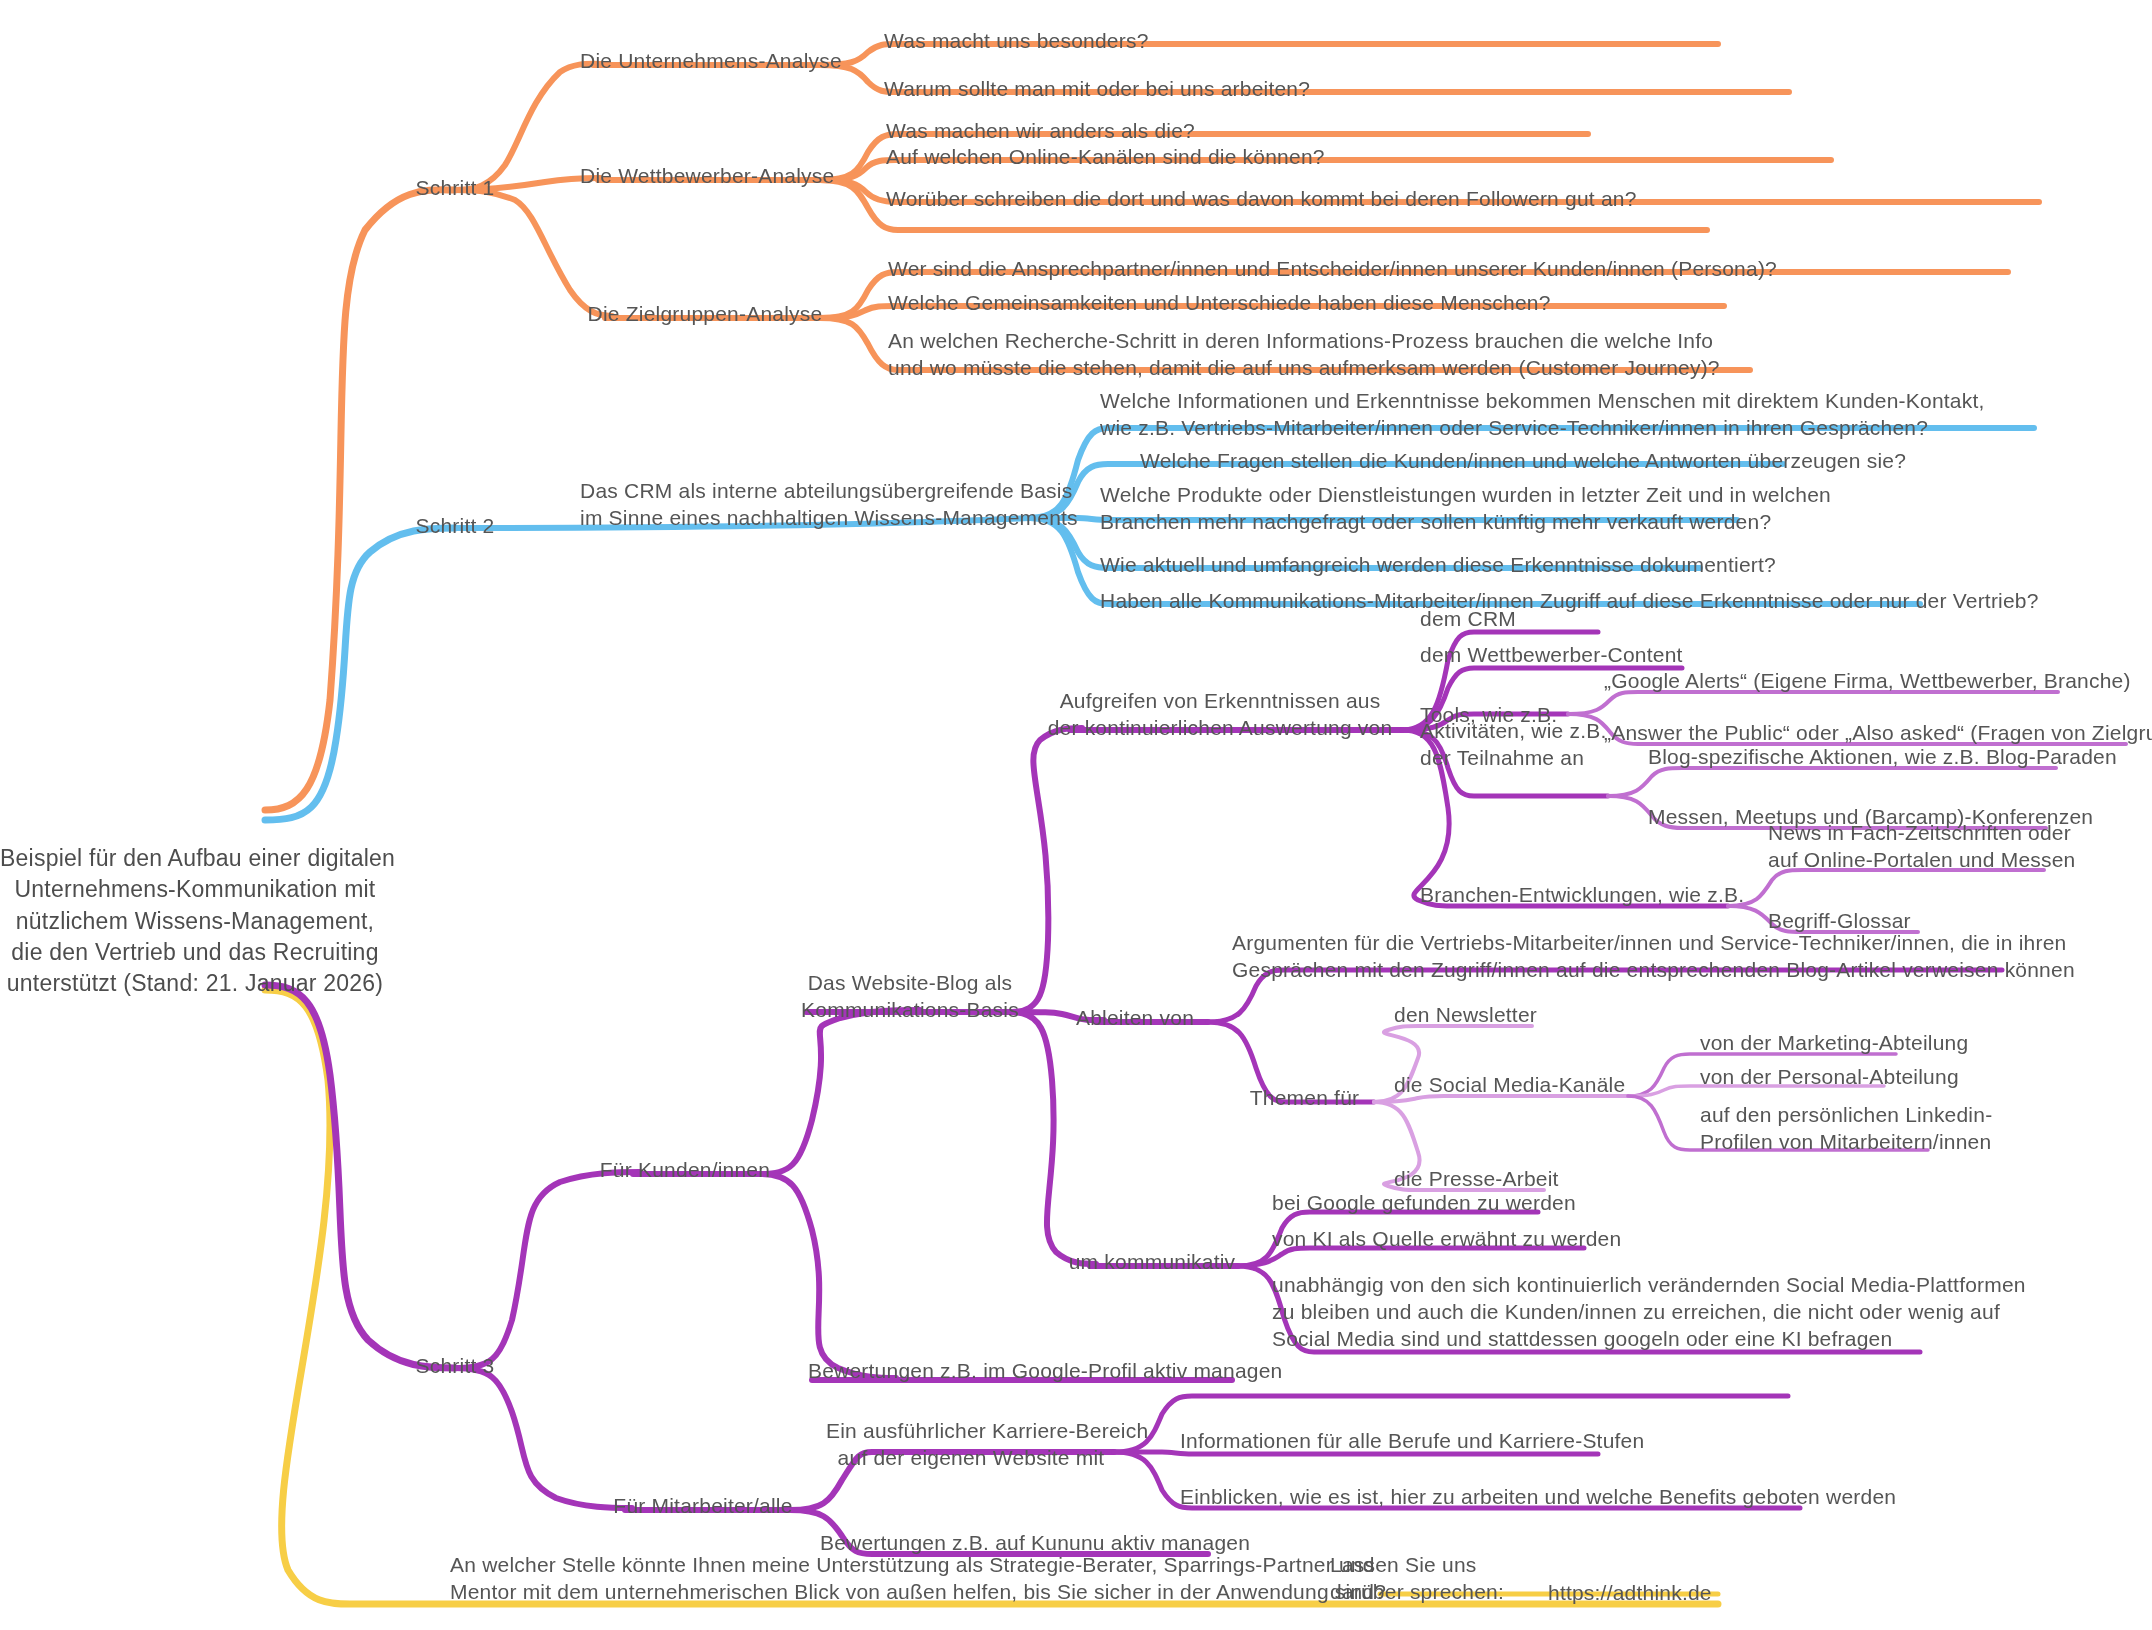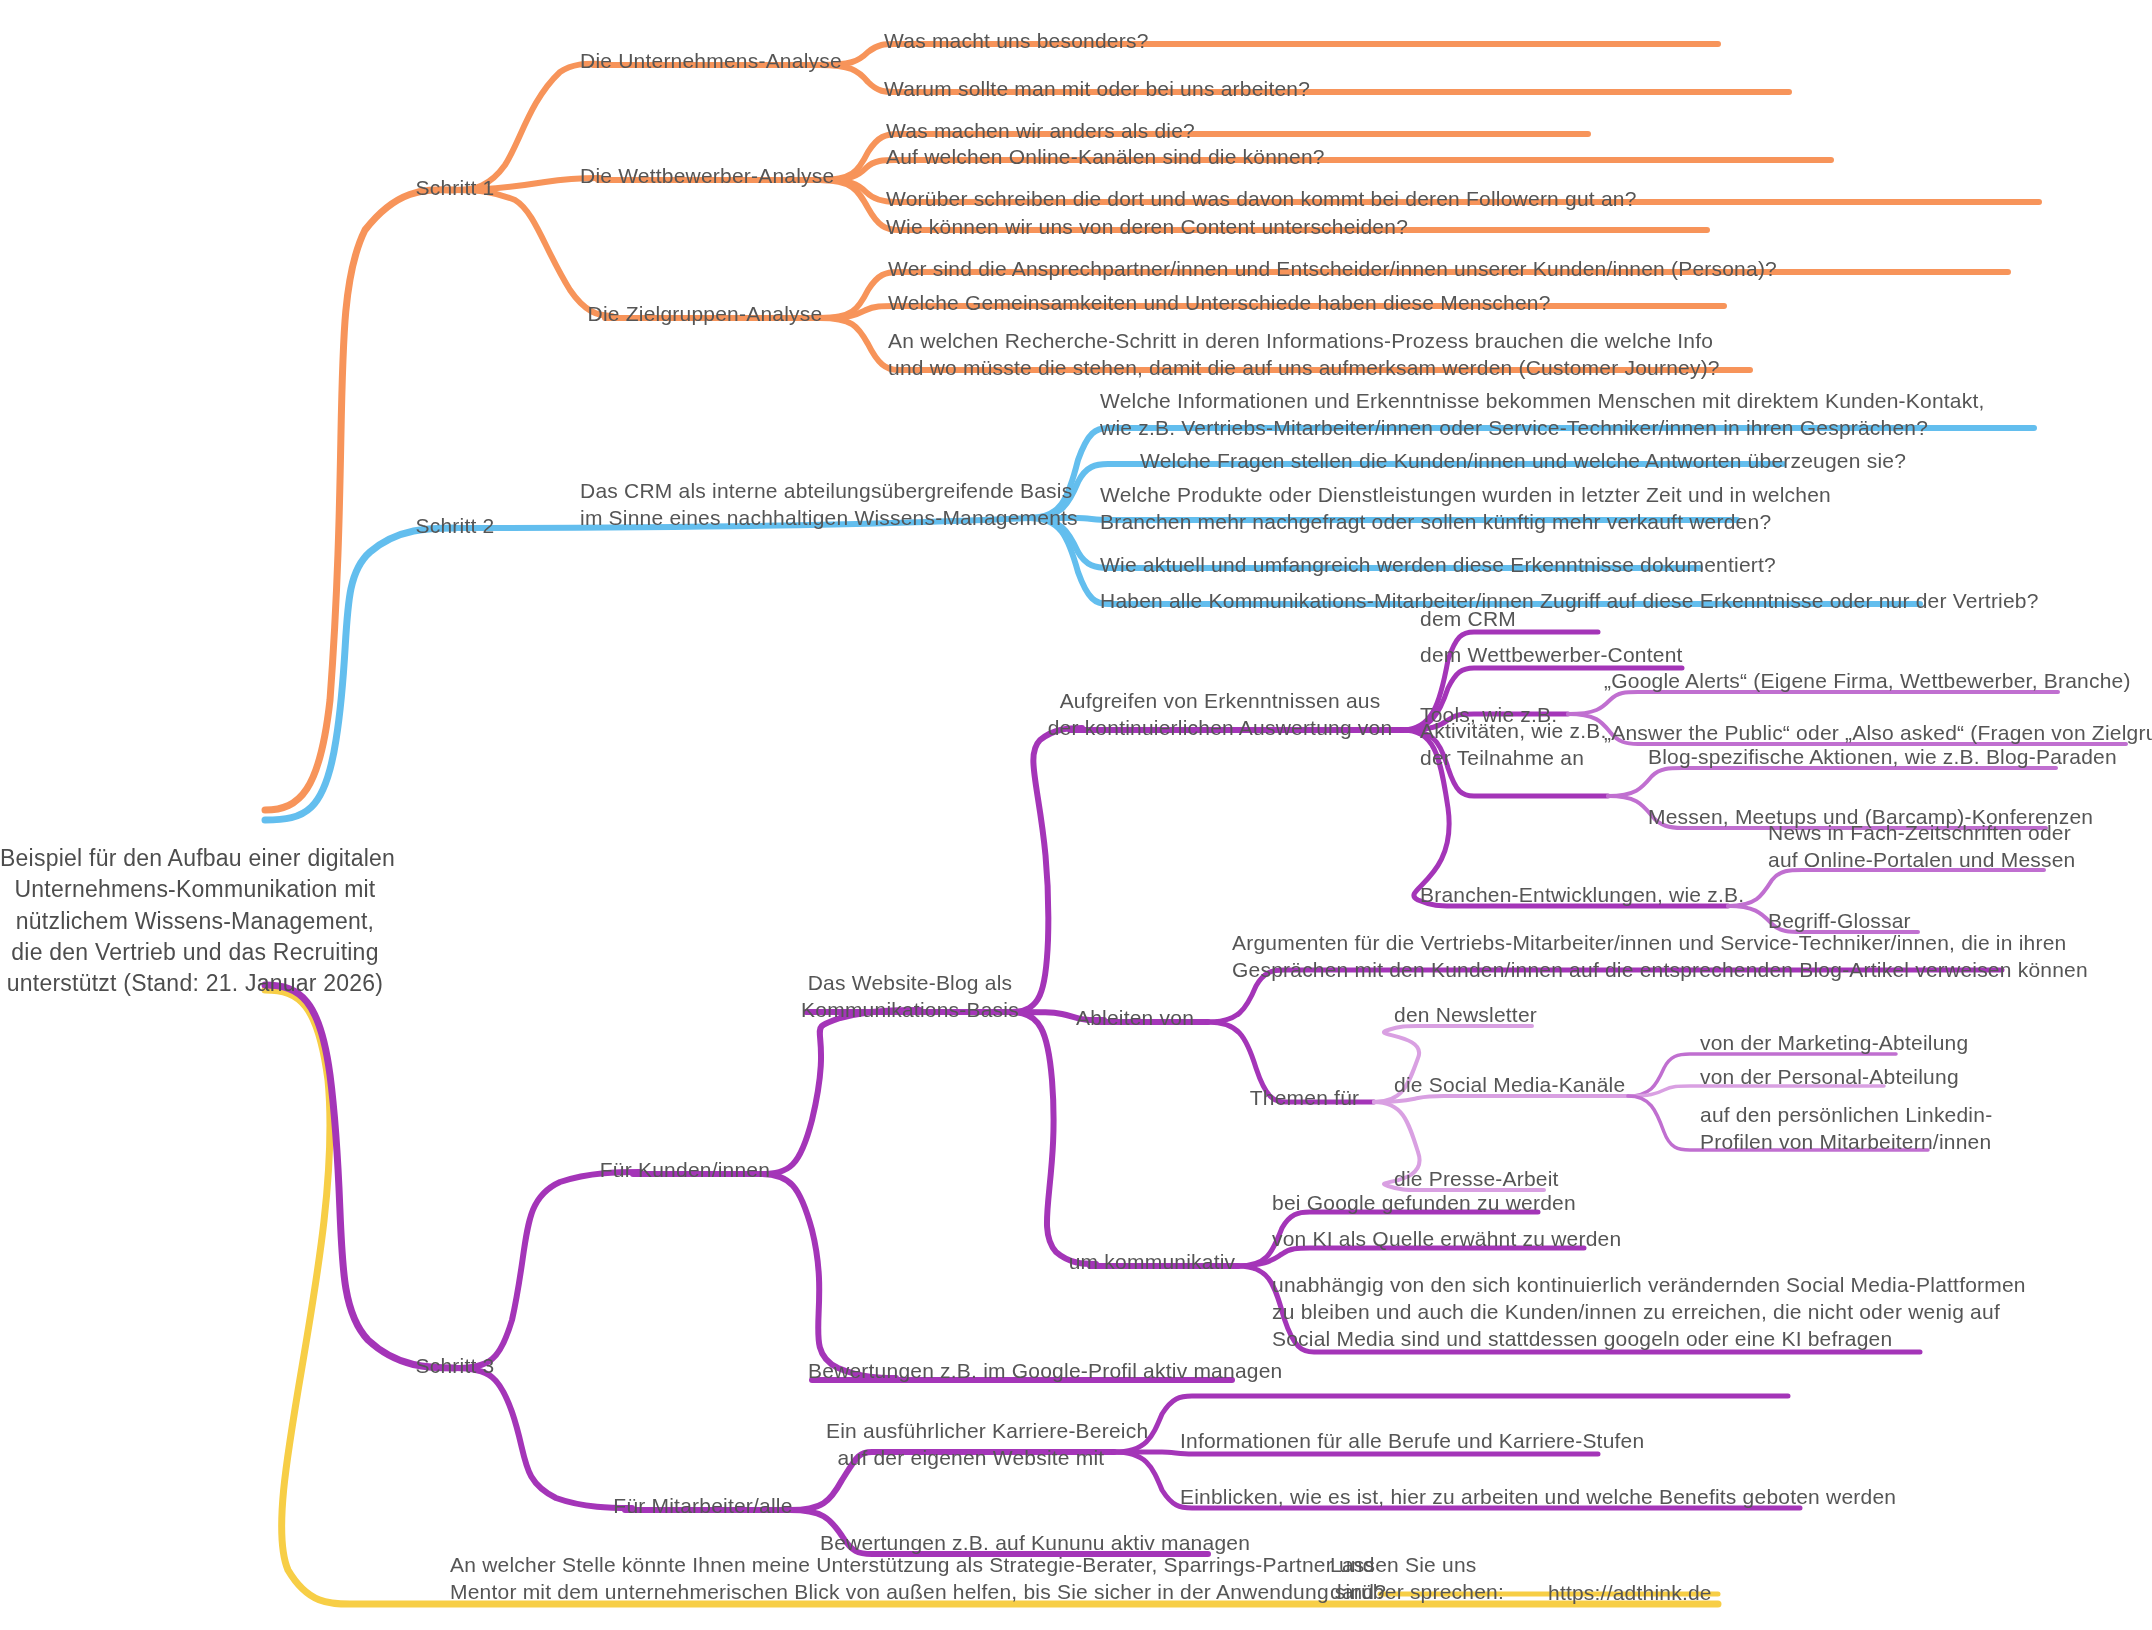--- a/index.html
+++ b/index.html
@@ -140,21 +140,20 @@
   <div class="node center" style="left:405px;top:175px;width:100px;">Schritt 1</div>
 
   <div class="node center" style="left:580px;top:48px;width:250px;">Die Unternehmens-Analyse</div>
   <div class="node right" style="left:884px;top:28px;">Was macht uns besonders?</div>
   <div class="node right" style="left:884px;top:76px;">Warum sollte man mit oder bei uns arbeiten?</div>
 
   <div class="node center" style="left:580px;top:163px;width:250px;">Die Wettbewerber-Analyse</div>
   <div class="node right" style="left:886px;top:118px;">Was machen wir anders als die?</div>
   <div class="node right" style="left:886px;top:144px;">Auf welchen Online-Kanälen sind die können?</div>
   <div class="node right" style="left:886px;top:186px;">Worüber schreiben die dort und was davon kommt bei deren Followern gut an?</div>
-  <div class="node right" style="left:886px;top:214px;">Wie können wir uns von deren Content unterscheiden?</div>
 
   <div class="node center" style="left:580px;top:301px;width:250px;">Die Zielgruppen-Analyse</div>
   <div class="node right" style="left:888px;top:256px;">Wer sind die Ansprechpartner/innen und Entscheider/innen unserer Kunden/innen (Persona)?</div>
   <div class="node right" style="left:888px;top:290px;">Welche Gemeinsamkeiten und Unterschiede haben diese Menschen?</div>
   <div class="node right" style="left:888px;top:328px;">An welchen Recherche-Schritt in deren Informations-Prozess brauchen die welche Info
 und wo müsste die stehen, damit die auf uns aufmerksam werden (Customer Journey)?</div>
 
   <div class="node center" style="left:405px;top:513px;width:100px;">Schritt 2</div>
   <div class="node center" style="left:580px;top:478px;width:450px;">Das CRM als interne abteilungsübergreifende Basis
 im Sinne eines nachhaltigen Wissens-Managements</div>
@@ -189,21 +188,21 @@
 
   <div class="node right" style="left:1648px;top:744px;">Blog-spezifische Aktionen, wie z.B. Blog-Paraden</div>
   <div class="node right" style="left:1648px;top:804px;">Messen, Meetups und (Barcamp)-Konferenzen</div>
 
   <div class="node right" style="left:1768px;top:820px;">News in Fach-Zeitschriften oder
 auf Online-Portalen und Messen</div>
   <div class="node right" style="left:1768px;top:908px;">Begriff-Glossar</div>
 
   <div class="node center" style="left:1060px;top:1005px;width:150px;">Ableiten von</div>
   <div class="node right" style="left:1232px;top:930px;">Argumenten für die Vertriebs-Mitarbeiter/innen und Service-Techniker/innen, die in ihren
-Gesprächen mit den Kunden/innen auf die entsprechenden Blog-Artikel verweisen können</div>
+Gesprächen mit den Zugriff/innen auf die entsprechenden Blog-Artikel verweisen können</div>
 
   <div class="node center" style="left:1232px;top:1085px;width:145px;">Themen für</div>
 
   <div class="node right" style="left:1394px;top:1002px;">den Newsletter</div>
   <div class="node right" style="left:1394px;top:1072px;">die Social Media-Kanäle</div>
   <div class="node right" style="left:1394px;top:1166px;">die Presse-Arbeit</div>
 
   <div class="node right" style="left:1700px;top:1030px;">von der Marketing-Abteilung</div>
   <div class="node right" style="left:1700px;top:1064px;">von der Personal-Abteilung</div>
   <div class="node right" style="left:1700px;top:1102px;">auf den persönlichen Linkedin-

